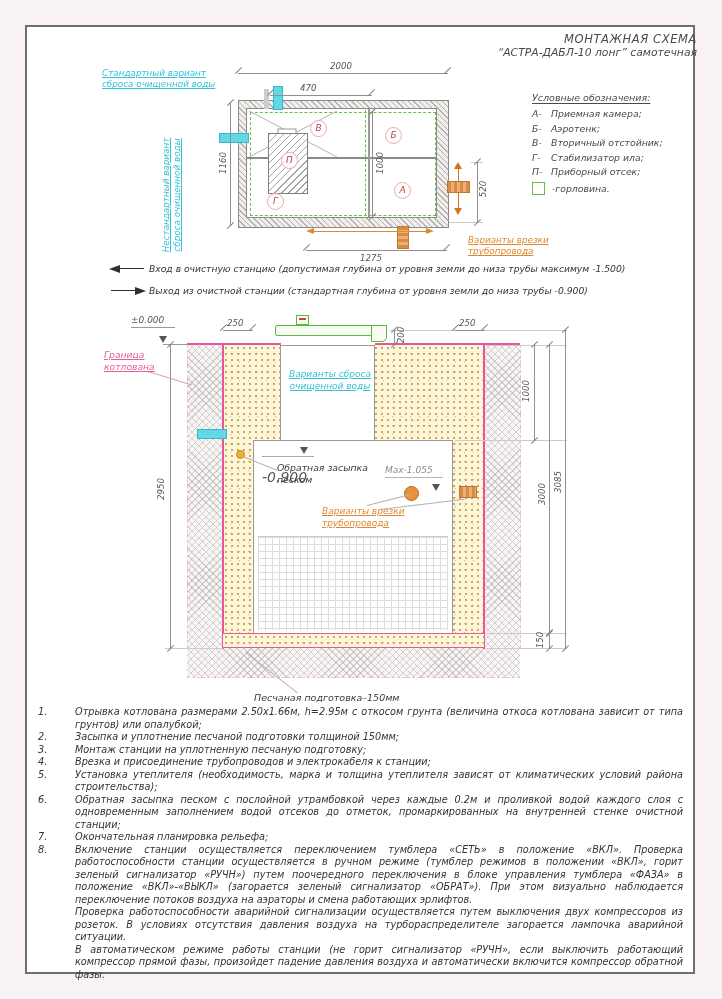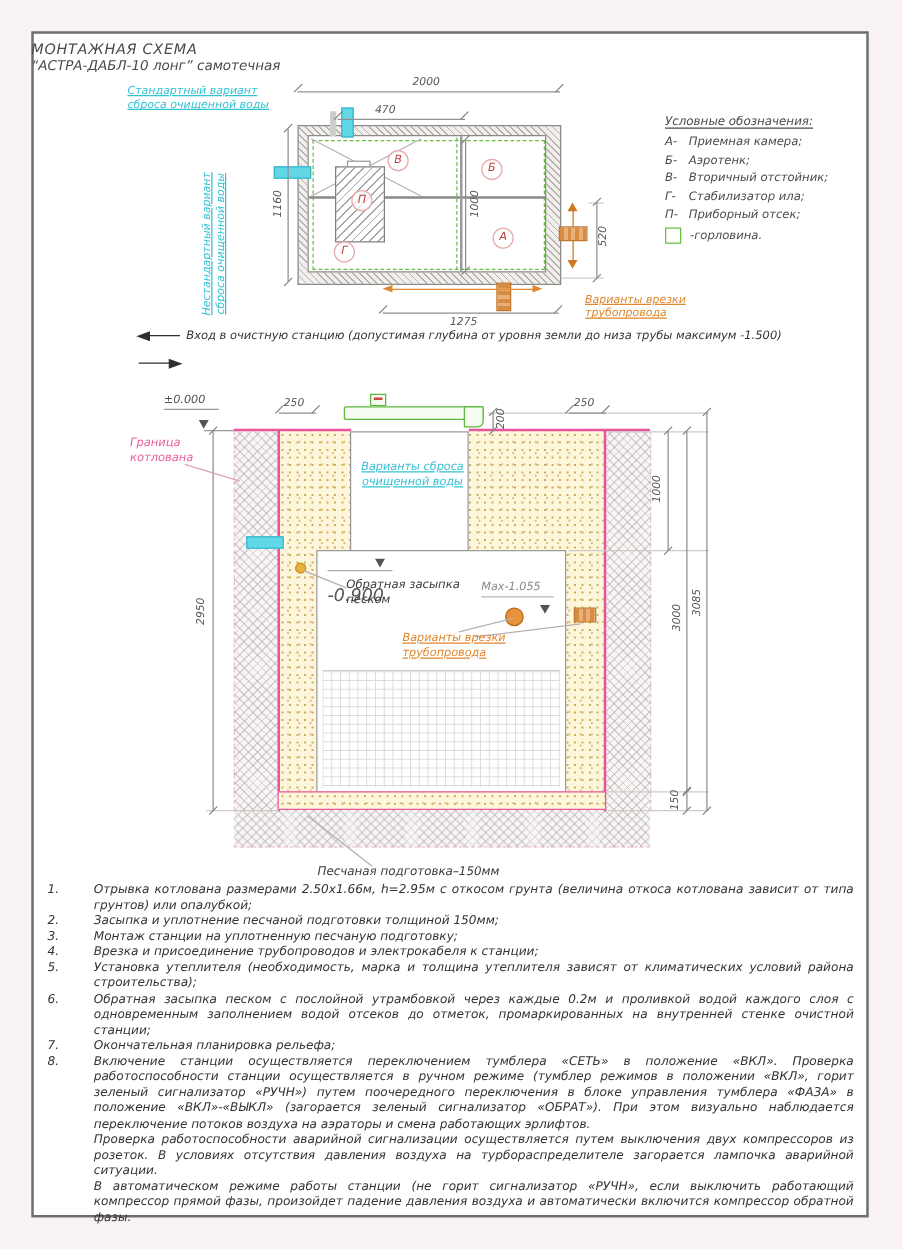--- a/index.html
+++ b/index.html
@@ -1,38 +1,38 @@
 <!DOCTYPE html>
 <html><head>
 <meta charset="utf-8">
 <style>
   html,body{margin:0;padding:0}
   .page{position:relative;width:722px;height:999px;background:#f8f2f2;font-family:"DejaVu Sans",sans-serif;font-style:italic;overflow:hidden;color:#3a3a3a}
   .abs{position:absolute}
   .frame{position:absolute;left:25px;top:25px;width:670px;height:949px;border:2px solid #6e6e6e;background:#fff;box-sizing:border-box}
-  .ttl{position:absolute;left:25px;width:672px;text-align:left;color:#4a4a4a}
+  .ttl{position:absolute;left:25px;width:672px;text-align:right;color:#4a4a4a}
   .hatch{background-color:#f1efec;background-image:repeating-linear-gradient(45deg,#b6b1ad 0 1px,transparent 1px 4px)}
   .bw{background-color:#f8f5f5;background-image:repeating-linear-gradient(45deg,rgba(170,160,160,.45) 0 1px,transparent 1px 5px),repeating-linear-gradient(-45deg,rgba(170,160,160,.45) 0 1px,transparent 1px 5px)}
   .sand{background-color:#fdf6da;background-image:radial-gradient(circle,#c9a855 .7px,transparent 1.1px),radial-gradient(circle,#d8bc70 .6px,transparent 1px);background-size:6px 6px,9px 9px;background-position:0 0,3px 4px}
   .grid{background-image:linear-gradient(#dcdcdc 1px,transparent 1px),linear-gradient(90deg,#dcdcdc 1px,transparent 1px);background-size:7px 7px}
   .phatch{background-color:#fff;background-image:repeating-linear-gradient(135deg,#a5a5a5 0 1px,transparent 1px 5px);border:1px solid #808080;box-sizing:border-box}
   .chamber{position:absolute;width:15px;height:15px;border:1px solid #e6aaaa;border-radius:50%;color:#c04545;font-size:9px;line-height:15px;text-align:center;background:rgba(255,255,255,.78)}
   .dim-h{position:absolute;height:0;border-top:1px solid #909090}
   .dim-h::before,.dim-h::after{content:"";position:absolute;top:-4px;width:9px;height:1px;background:#808080;transform:rotate(-45deg)}
   .dim-h::before{left:-4px}.dim-h::after{right:-4px}
   .dim-v{position:absolute;width:0;border-left:1px solid #909090}
   .dim-v::before,.dim-v::after{content:"";position:absolute;left:-5px;width:9px;height:1px;background:#808080;transform:rotate(-45deg)}
   .dim-v::before{top:-1px}.dim-v::after{bottom:-1px}
   .dlab{position:absolute;font-size:8.6px;color:#555;white-space:nowrap}
   .rot{transform:rotate(-90deg);text-align:center}
   .ext{position:absolute;height:0;border-top:1px solid #cfcac8}
   .note{position:absolute;white-space:pre-line;line-height:1.3}
   .teal{color:#35c2d4;text-decoration:underline;text-underline-offset:1px}
   .orng{color:#e0882e;text-decoration:underline;text-underline-offset:1px}
-  .pinkt{color:#e75e9d;text-underline-offset:1px}
+  .pinkt{color:#e75e9d;text-decoration:underline;text-underline-offset:1px}
   .pipe-c{position:absolute;background:#62d8e6;border:1px solid #35b8cc;box-sizing:border-box}
   .pipe-o{position:absolute;background:repeating-linear-gradient(90deg,#d88c42 0 3px,#e8b078 3px 6px);border:1px solid #c07830;box-sizing:border-box}
   .pipe-ov{position:absolute;background:repeating-linear-gradient(0deg,#d88c42 0 3px,#e8b078 3px 6px);border:1px solid #c07830;box-sizing:border-box}
   .tri{position:absolute;width:0;height:0}
   .tri-up{border-left:4px solid transparent;border-right:4px solid transparent;border-bottom:7px solid #d07820}
   .tri-dn{border-left:4px solid transparent;border-right:4px solid transparent;border-top:7px solid #d07820}
   .tri-l{border-top:3.5px solid transparent;border-bottom:3.5px solid transparent;border-right:8px solid #e0882f}
   .tri-r{border-top:3.5px solid transparent;border-bottom:3.5px solid transparent;border-left:8px solid #e0882f}
   .tri-ld{border-top:4px solid transparent;border-bottom:4px solid transparent;border-right:11px solid #2f2f2f}
   .tri-rd{border-top:4px solid transparent;border-bottom:4px solid transparent;border-left:11px solid #2f2f2f}
@@ -139,20 +139,21 @@
       <span style="display:inline-block;width:11px;height:11px;border:1.5px solid #6abf40;margin-right:7px"></span>
       <span>-горловина.</span>
     </div>
   </div>
 
   <div class="tri tri-ld" style="left:109px;top:265px"></div>
   <div class="abs" style="left:119px;top:268px;width:25px;height:1px;background:#2f2f2f"></div>
   <div class="io-text" style="left:149px;top:263px">Вход в очистную станцию (допустимая глубина от уровня земли до низа трубы максимум -1.500)</div>
   <div class="abs" style="left:111px;top:290px;width:25px;height:1px;background:#2f2f2f"></div>
   <div class="tri tri-rd" style="left:135px;top:287px"></div>
+  <div class="io-text" style="left:149px;top:285px">Выход из очистной станции (стандартная глубина от уровня земли до низа трубы -0.900)</div>
 
   <div class="abs bw" style="left:187px;top:345px;width:36px;height:303px;border-left:1px dashed #eec0d4"></div>
   <div class="abs bw" style="left:484px;top:345px;width:36px;height:303px;border-right:1px dashed #eec0d4"></div>
   <div class="abs bw" style="left:187px;top:648px;width:333px;height:29px;border-bottom:1px dashed #eec0d4"></div>
   <div class="abs sand" style="left:223px;top:345px;width:261px;height:303px"></div>
   <div class="abs" style="left:222px;top:344px;width:2px;height:305px;background:#e8559a"></div>
   <div class="abs" style="left:483px;top:344px;width:2px;height:305px;background:#e8559a"></div>
 
   <div class="abs" style="left:280px;top:345px;width:95px;height:96px;background:#fff;border:1px solid #9a9a9a;box-sizing:border-box"></div>
   <div class="abs" style="left:253px;top:440px;width:200px;height:194px;background:#fff;border:1px solid #9a9a9a;box-sizing:border-box"></div>

